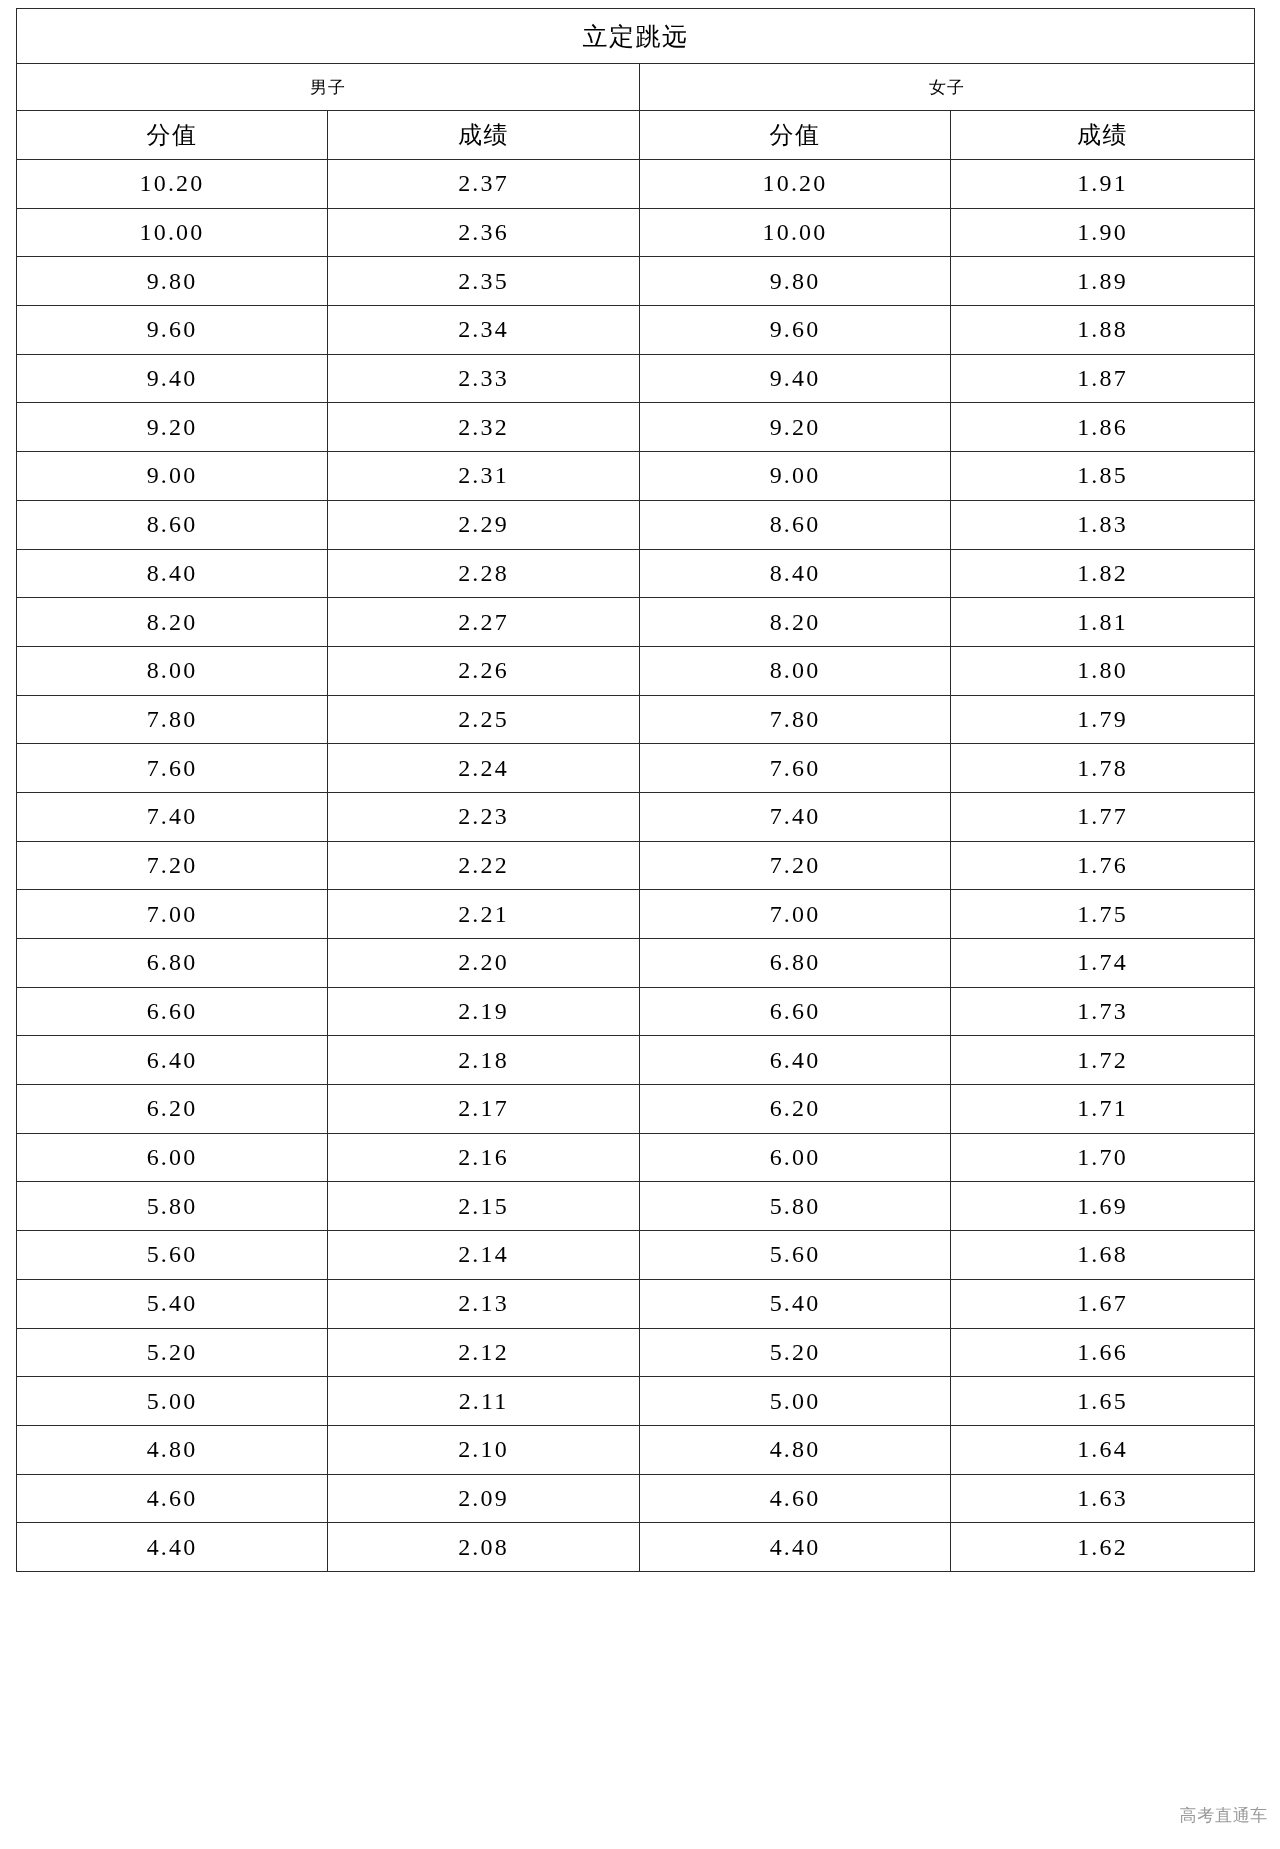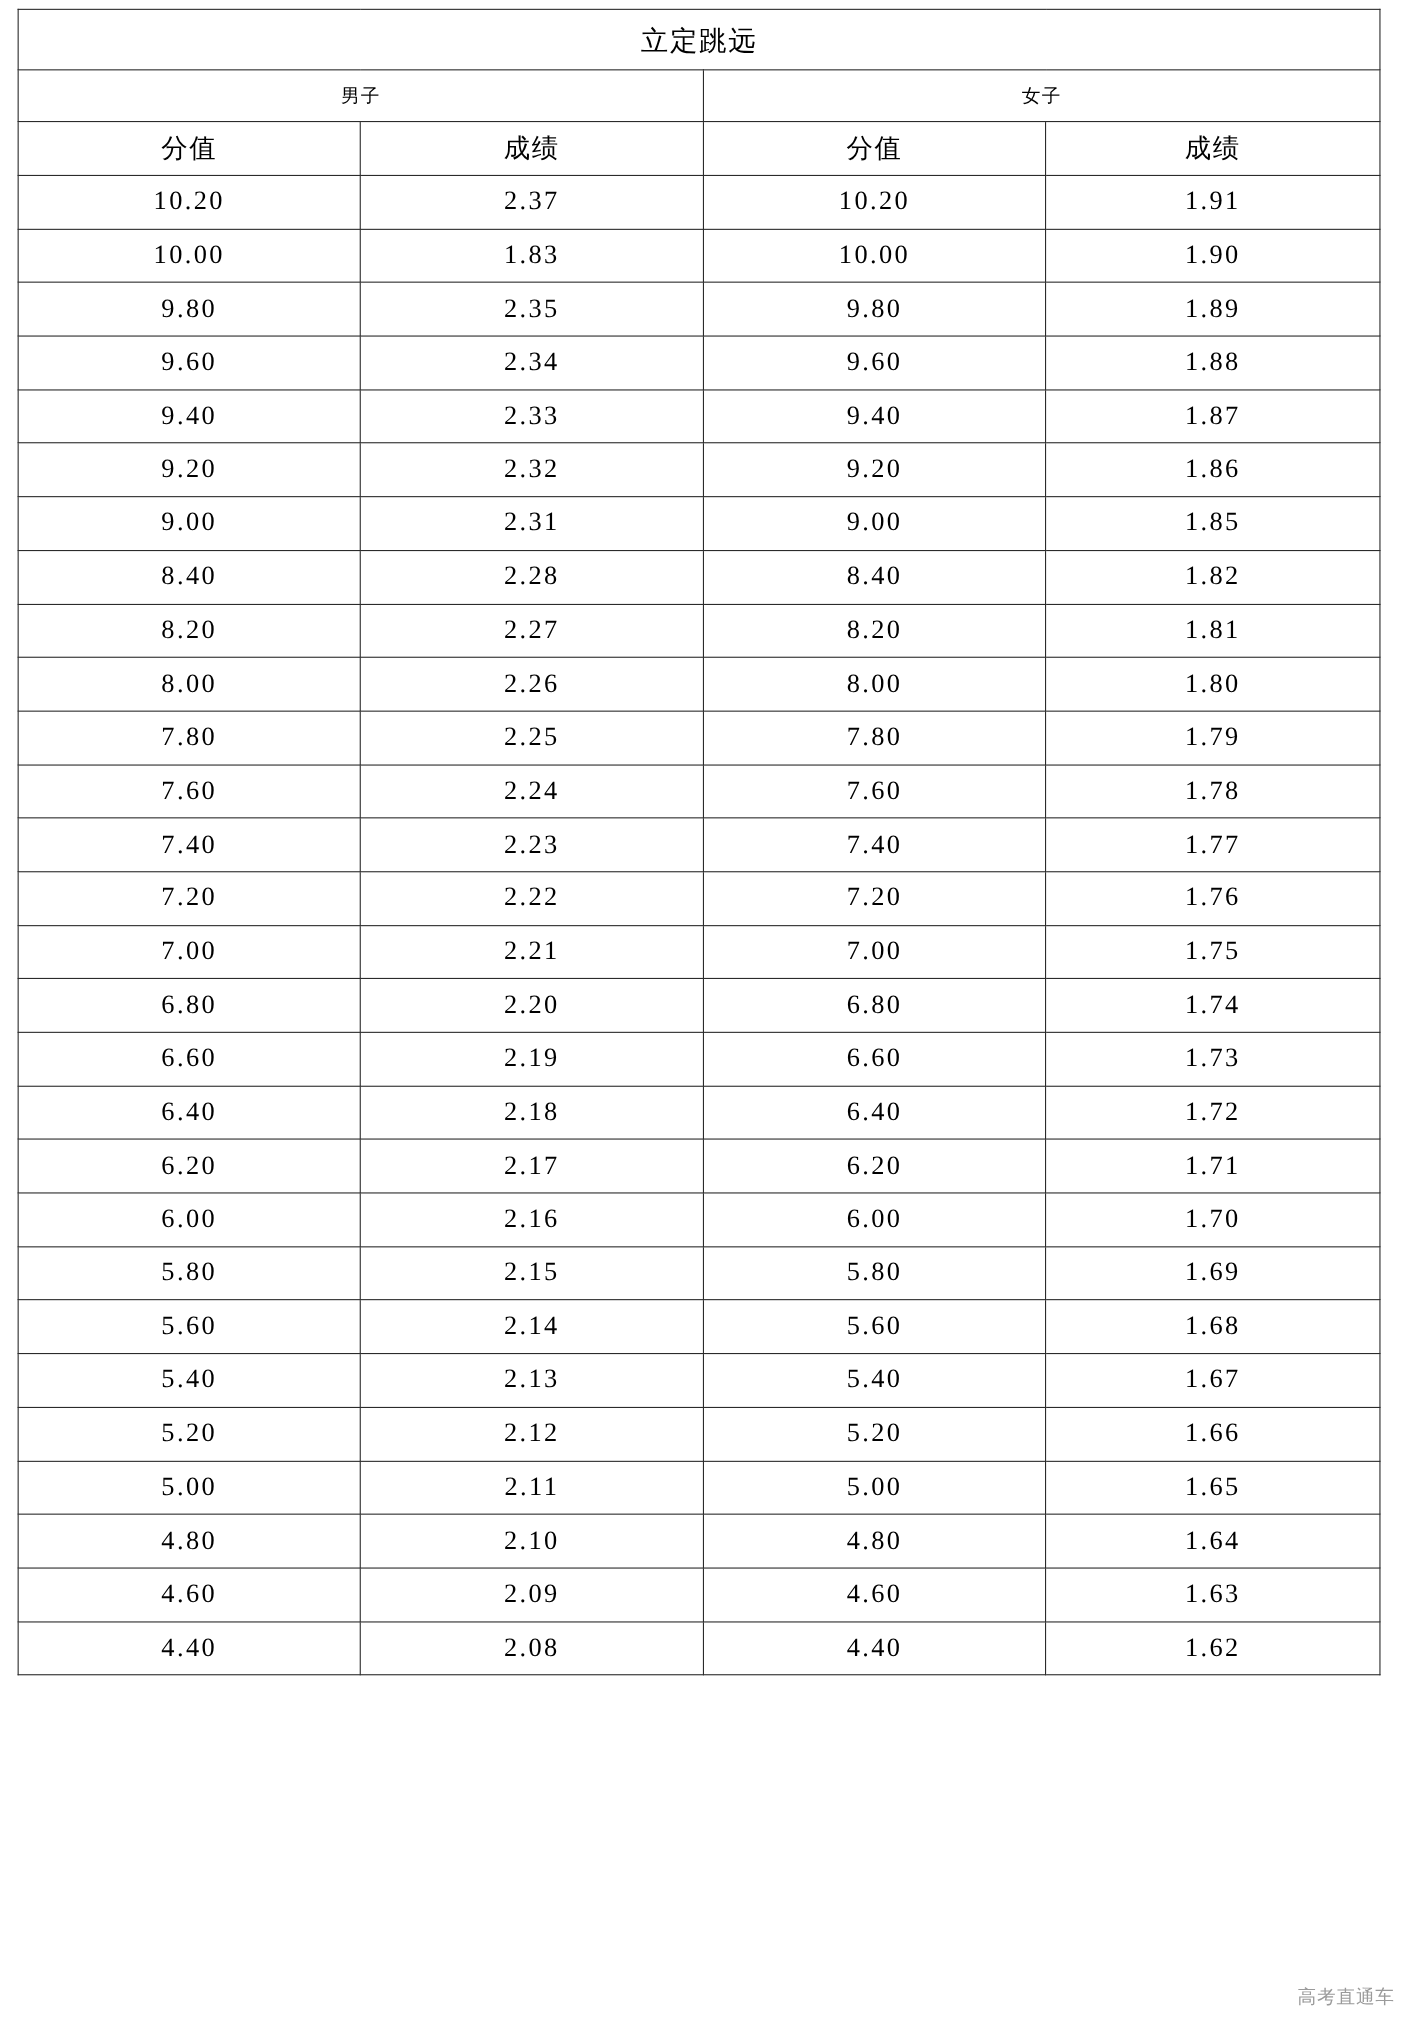--- a/index.html
+++ b/index.html
@@ -109,21 +109,21 @@
     </tbody>
     <tbody id="data-body">
         <tr class="data-row">
           <td><span class="num">10.20</span></td>
           <td><span class="num">2.37</span></td>
           <td><span class="num">10.20</span></td>
           <td><span class="num">1.91</span></td>
         </tr>
         <tr class="data-row">
           <td><span class="num">10.00</span></td>
-          <td><span class="num">1.83</span></td>
+          <td><span class="num">2.36</span></td>
           <td><span class="num">10.00</span></td>
           <td><span class="num">1.90</span></td>
         </tr>
         <tr class="data-row">
           <td><span class="num">9.80</span></td>
           <td><span class="num">2.35</span></td>
           <td><span class="num">9.80</span></td>
           <td><span class="num">1.89</span></td>
         </tr>
         <tr class="data-row">
@@ -144,20 +144,26 @@
           <td><span class="num">9.20</span></td>
           <td><span class="num">1.86</span></td>
         </tr>
         <tr class="data-row">
           <td><span class="num">9.00</span></td>
           <td><span class="num">2.31</span></td>
           <td><span class="num">9.00</span></td>
           <td><span class="num">1.85</span></td>
         </tr>
         <tr class="data-row">
+          <td><span class="num">8.60</span></td>
+          <td><span class="num">2.29</span></td>
+          <td><span class="num">8.60</span></td>
+          <td><span class="num">1.83</span></td>
+        </tr>
+        <tr class="data-row">
           <td><span class="num">8.40</span></td>
           <td><span class="num">2.28</span></td>
           <td><span class="num">8.40</span></td>
           <td><span class="num">1.82</span></td>
         </tr>
         <tr class="data-row">
           <td><span class="num">8.20</span></td>
           <td><span class="num">2.27</span></td>
           <td><span class="num">8.20</span></td>
           <td><span class="num">1.81</span></td>

